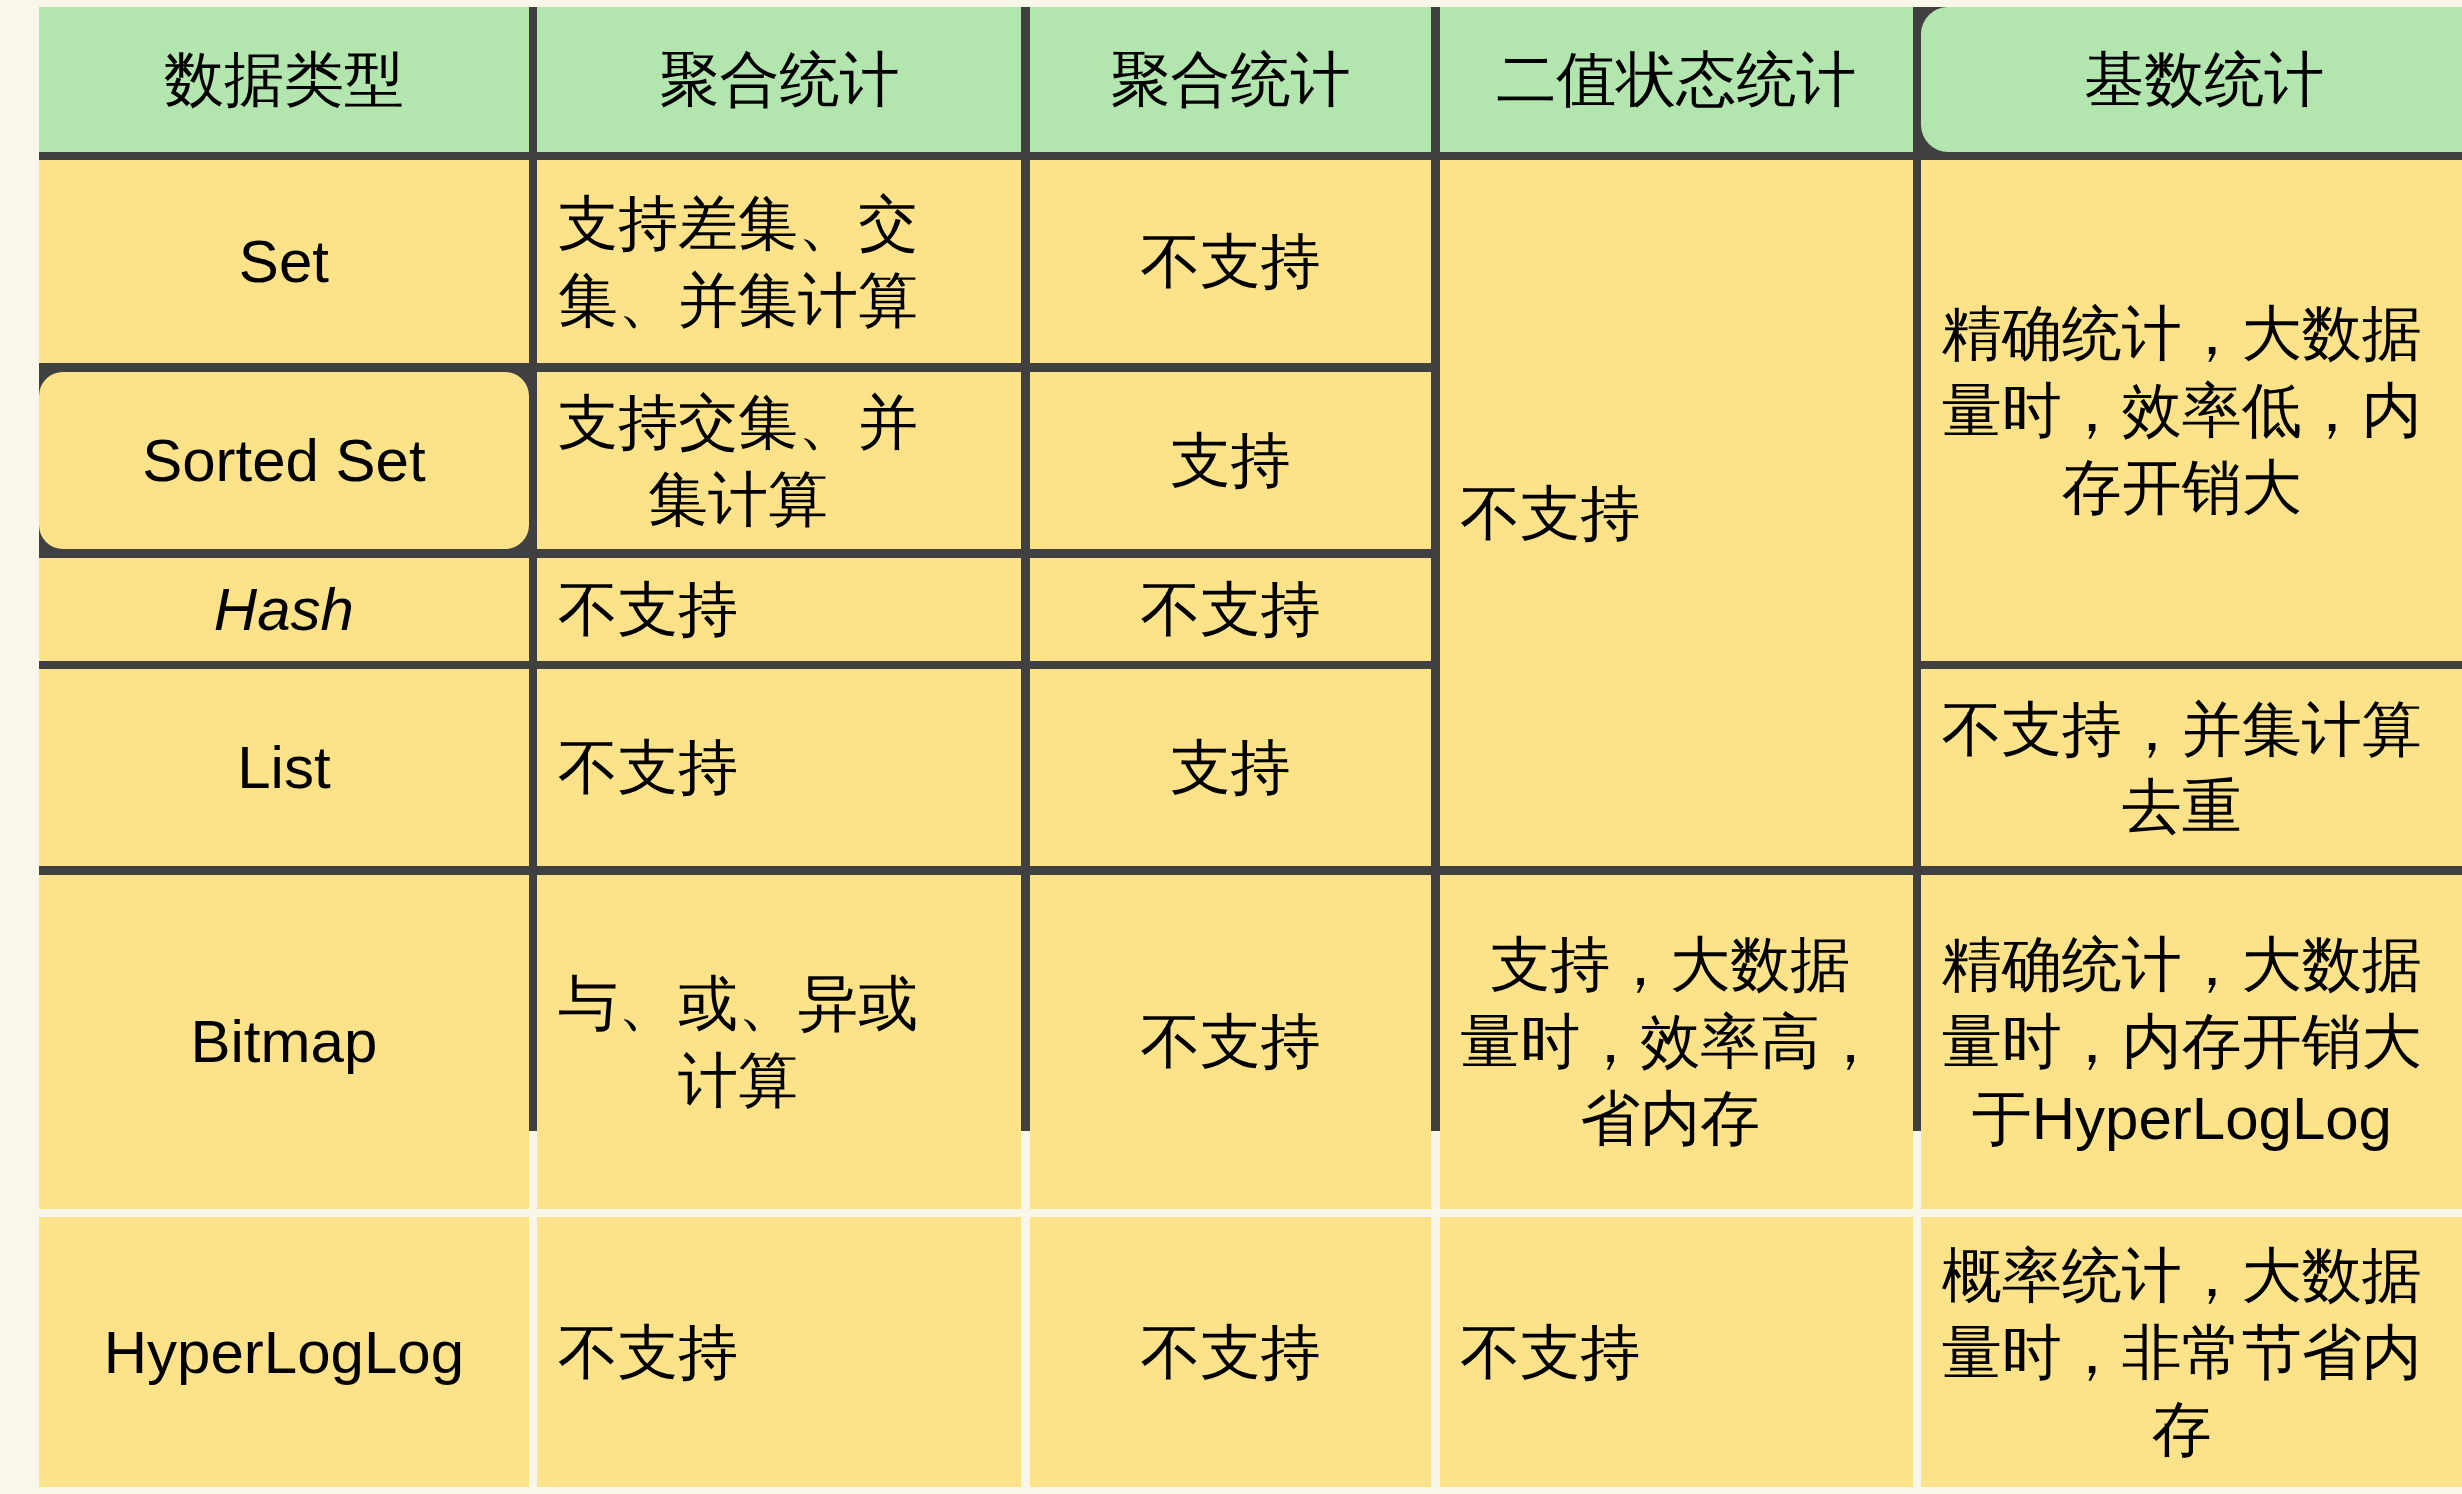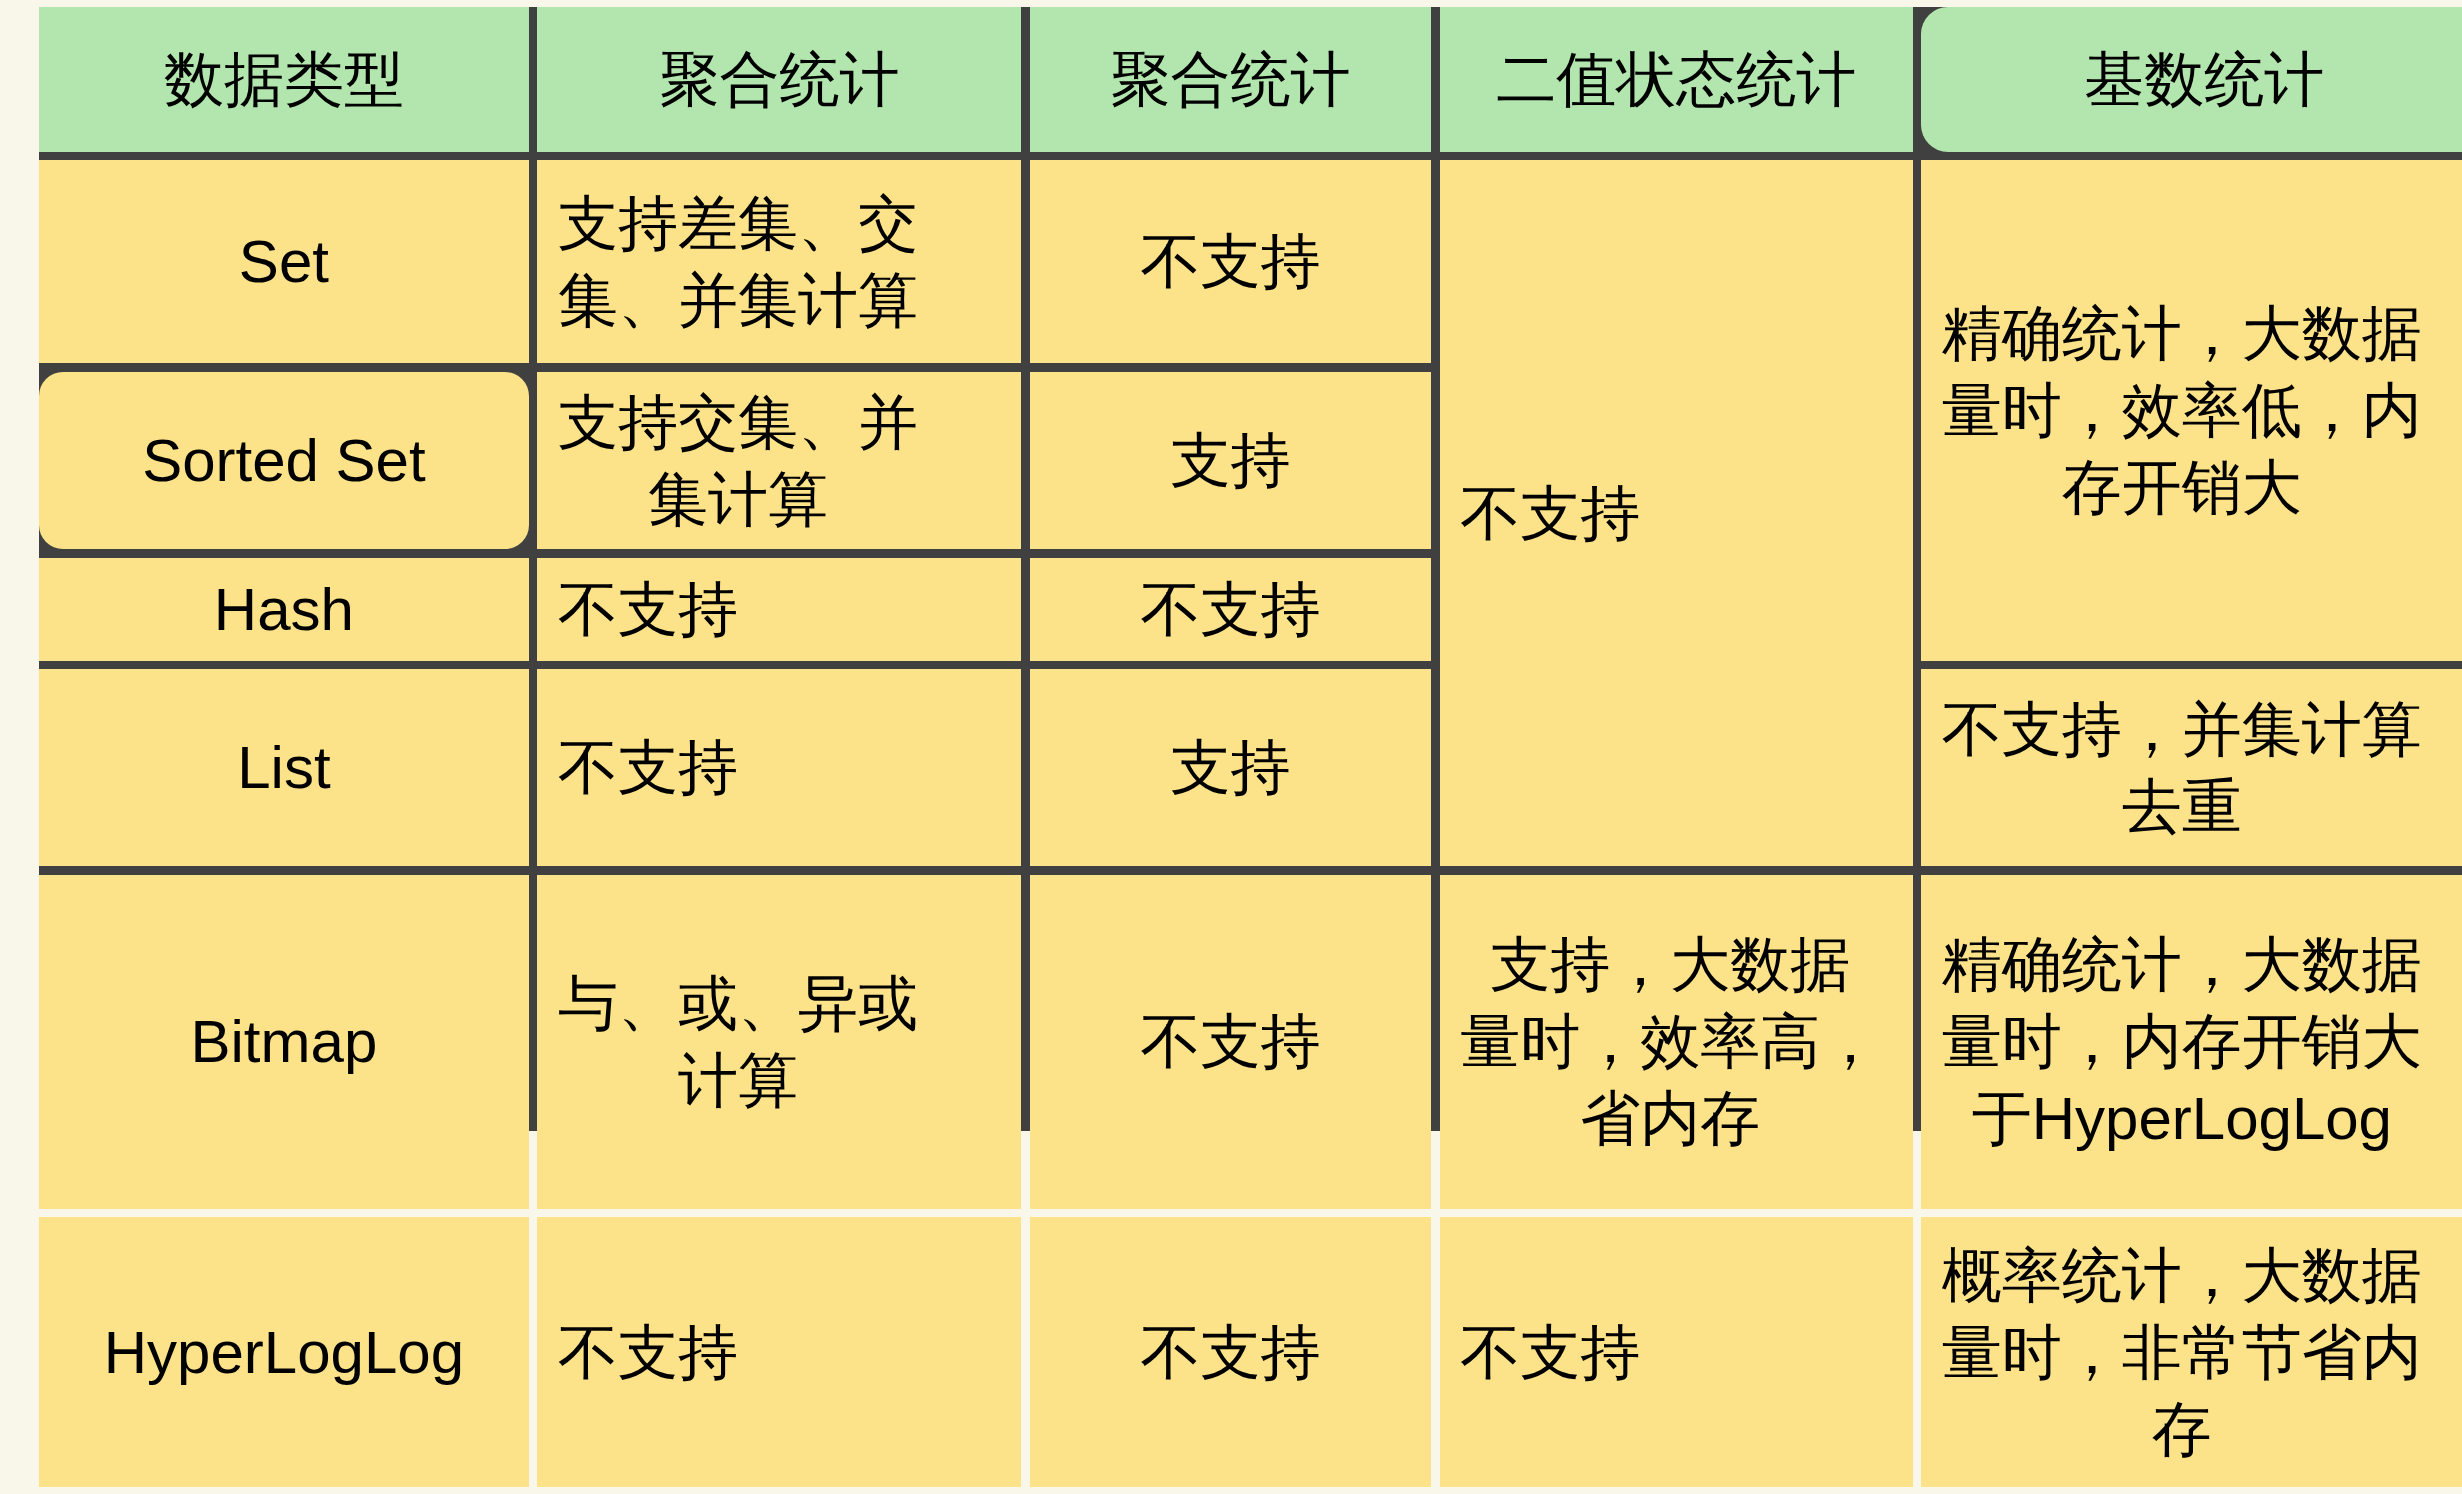--- a/index.html
+++ b/index.html
@@ -51,21 +51,21 @@
 
   <div class="cell body-cell c-left" style="grid-column:5;grid-row:2 / span 3;">精确统计，大数据
 量时，效率低，内
 存开销大</div>
 
   <div class="cell body-cell c-center" style="grid-column:1;grid-row:3;border-radius:24px;">Sorted Set</div>
   <div class="cell body-cell c-left" style="grid-column:2;grid-row:3;">支持交集、并
 集计算</div>
   <div class="cell body-cell c-center" style="grid-column:3;grid-row:3;">支持</div>
 
-  <div class="cell body-cell c-center" style="grid-column:1;grid-row:4;">Hash</div>
+  <div class="cell body-cell c-center" style="grid-column:1;grid-row:4;font-style:italic;">Hash</div>
   <div class="cell body-cell c-left" style="grid-column:2;grid-row:4;">不支持</div>
   <div class="cell body-cell c-center" style="grid-column:3;grid-row:4;">不支持</div>
 
   <div class="cell body-cell c-center" style="grid-column:1;grid-row:5;">List</div>
   <div class="cell body-cell c-left" style="grid-column:2;grid-row:5;">不支持</div>
   <div class="cell body-cell c-center" style="grid-column:3;grid-row:5;">支持</div>
   <div class="cell body-cell c-left" style="grid-column:5;grid-row:5;">不支持，并集计算
 去重</div>
 
   <div class="cell body-cell c-center" style="grid-column:1;grid-row:6;">Bitmap</div>

